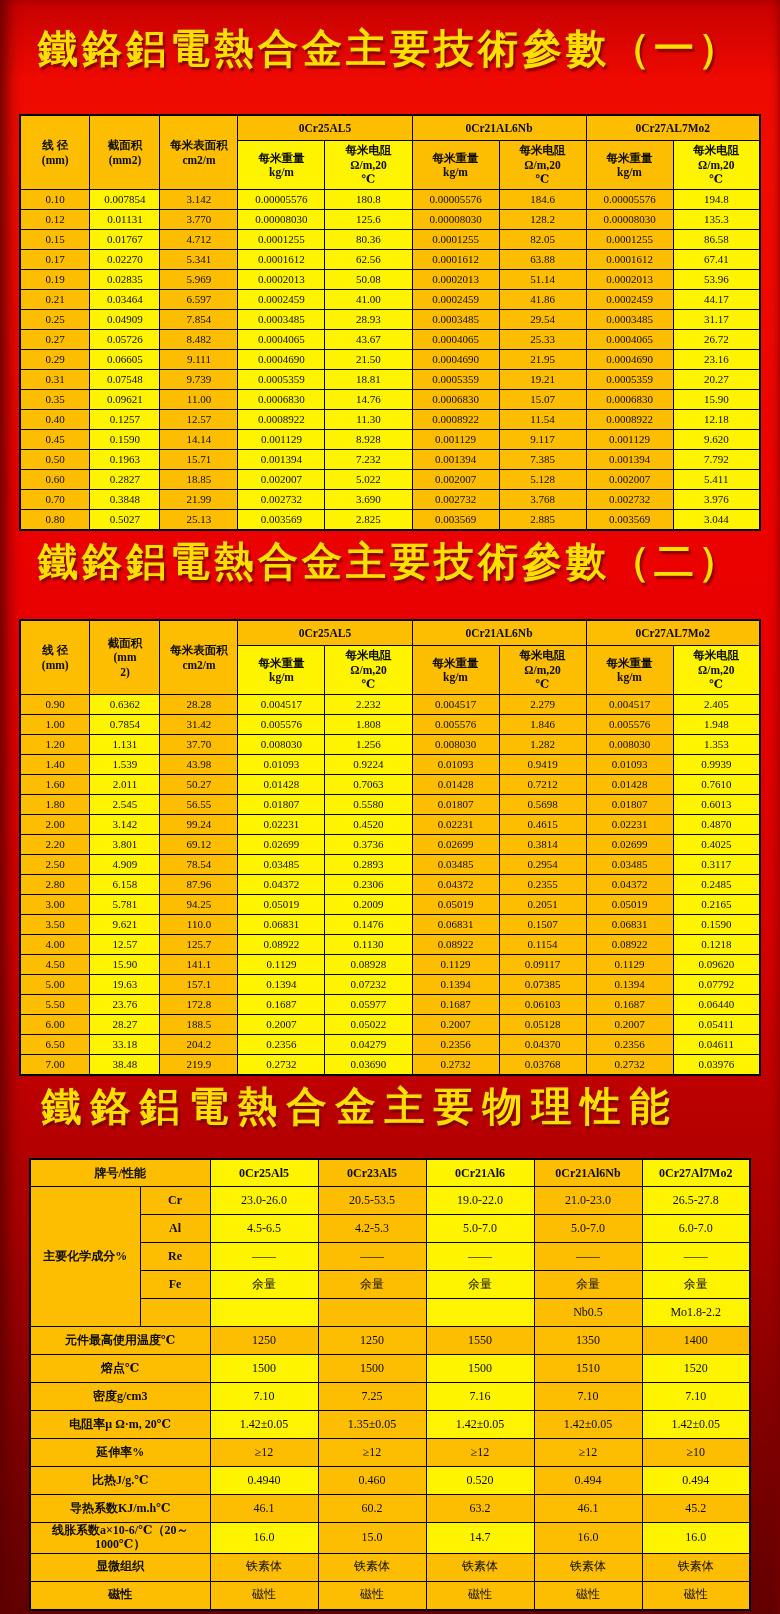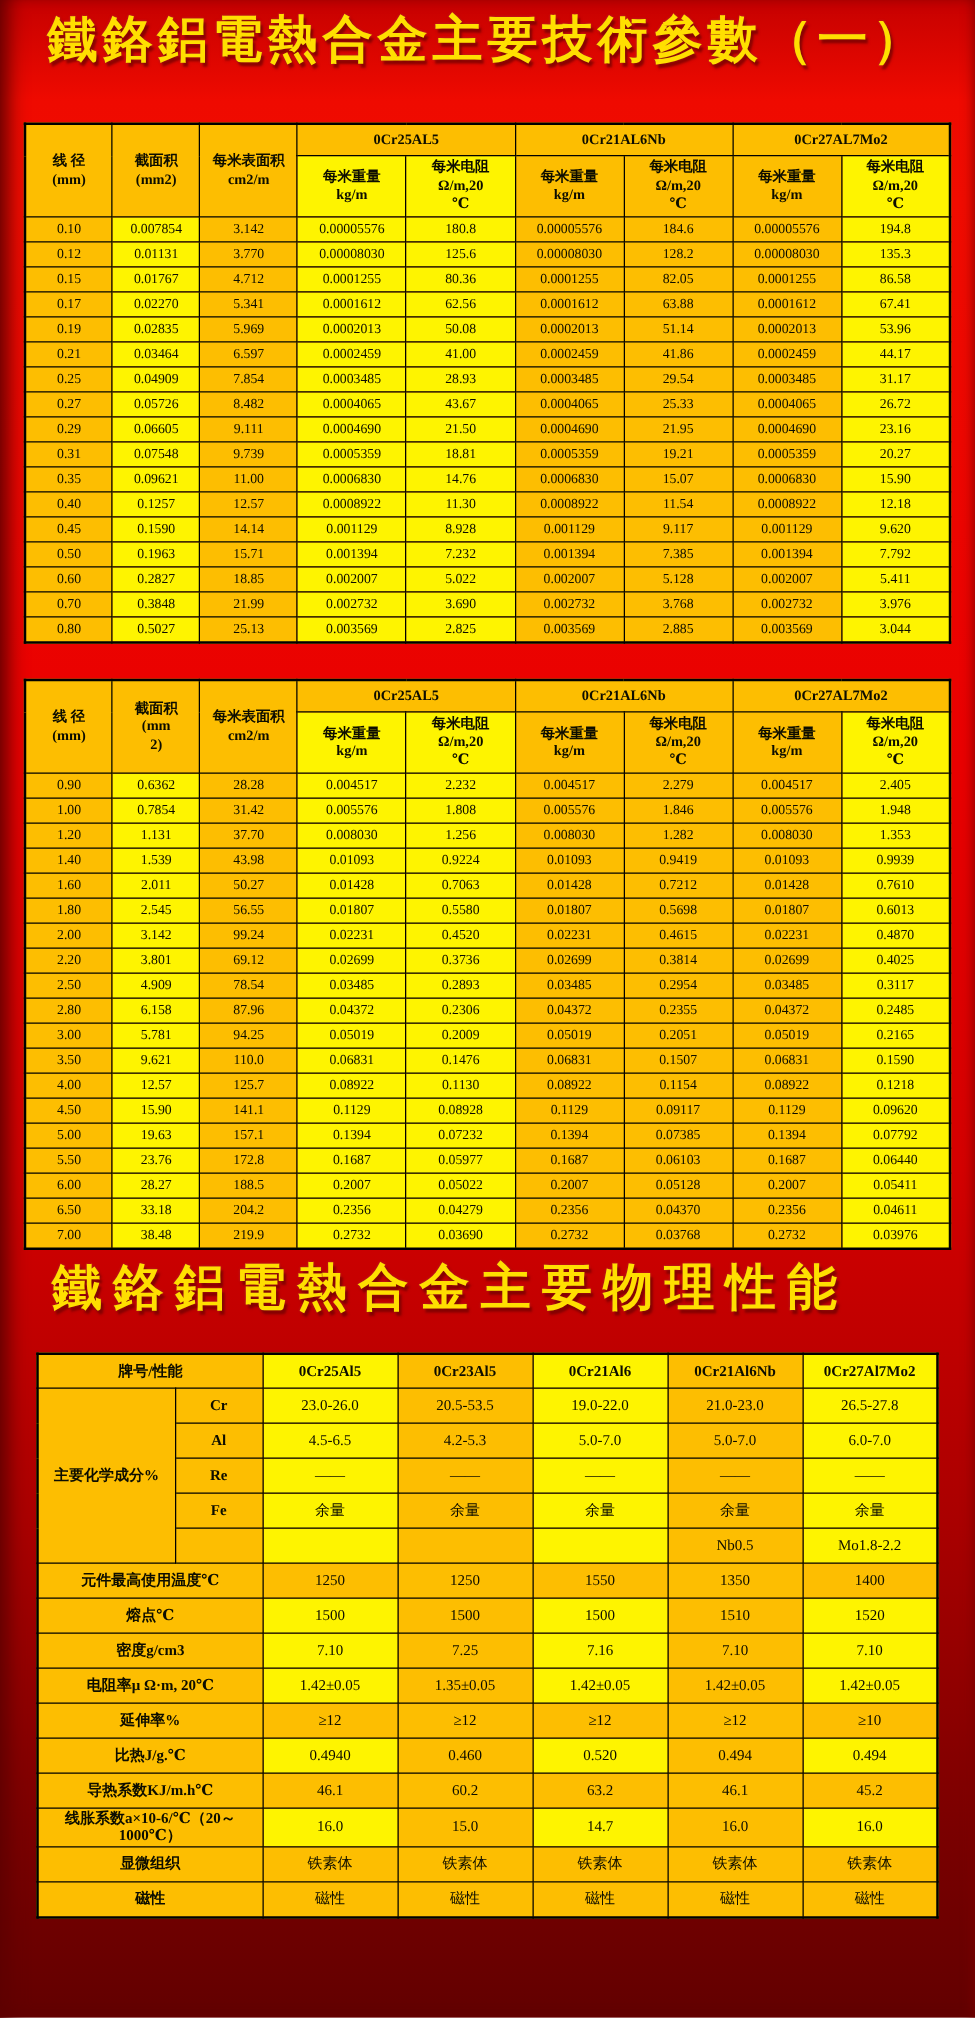--- a/index.html
+++ b/index.html
@@ -2,21 +2,21 @@
 <html><head>
 <meta charset="utf-8">
 <style>
   html,body{margin:0;padding:0;}
   body{
     width:780px;height:1614px;overflow:hidden;
     background:linear-gradient(180deg,#c60100 0%,#ef0a00 5%,#f00c00 10%,#e90000 38%,#d40000 58%,#a80000 76%,#7c0000 90%,#620000 100%);
     box-shadow:inset 14px 0 16px -8px #5d0000, inset -6px 0 10px -6px #7a0000;
     font-family:"Liberation Serif","DejaVu Serif",serif;
   }
-  .page{width:780px;height:1614px;overflow:hidden;padding-top:2px;box-sizing:border-box;}
+  .page{width:780px;height:1614px;overflow:hidden;padding-top:18px;box-sizing:border-box;}
   h1.title{
     margin:0;text-align:center;color:#ffdf00;
     font-family:"DejaVu Sans","Liberation Sans",sans-serif;
     font-weight:bold;font-size:40px;line-height:60px;height:60px;
     letter-spacing:4px;white-space:nowrap;
     text-shadow:2px 3px 2px rgba(110,0,0,.75), 0 0 2px #a33;
   }
   h1.title.phys{letter-spacing:9px;}
   table{border-collapse:collapse;margin:0 auto;table-layout:fixed;
         border:2px solid #000;background:#ffc001;}
@@ -275,20 +275,21 @@
           <td class="yellow">0.003569</td>
           <td class="yellow">2.825</td>
           <td class="gold">0.003569</td>
           <td class="gold">2.885</td>
           <td class="gold">0.003569</td>
           <td class="yellow">3.044</td>
         </tr>
       </tbody>
   </table>
 
+  <h1 class="title t2">鐵鉻鋁電熱合金主要技術參數（二）</h1>
 
   <table class="param mt2">
     <colgroup>
       <col style="width:70px">
         <col style="width:70px">
         <col style="width:78px">
       <col style="width:87px">
         <col style="width:87px">
         <col style="width:87px">
       <col style="width:87px">

